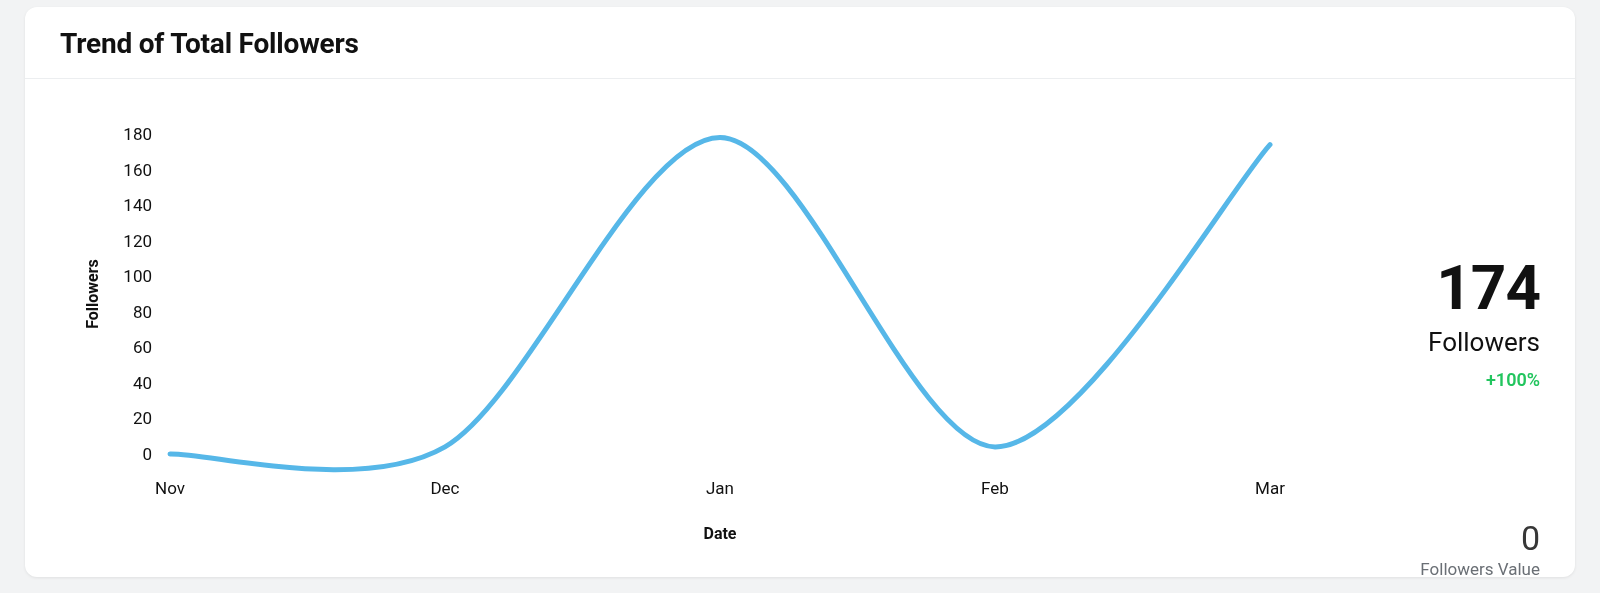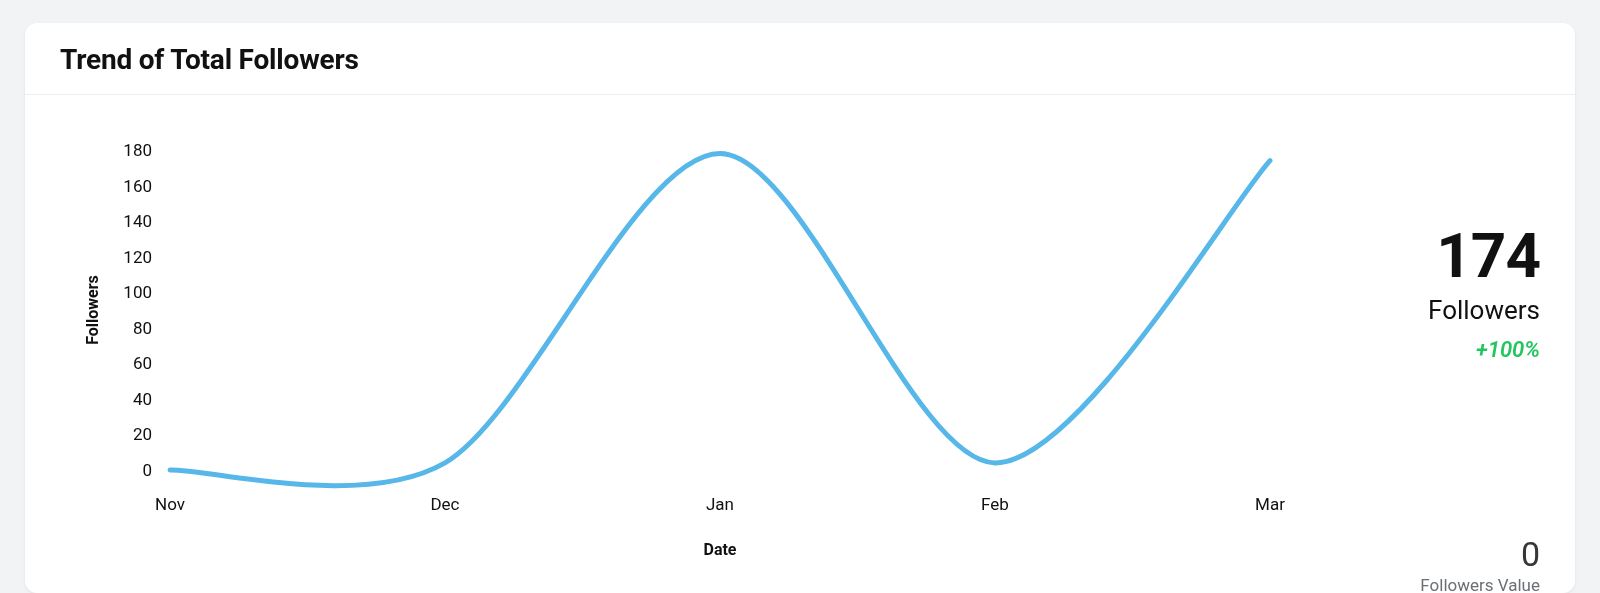--- a/index.html
+++ b/index.html
@@ -7,21 +7,21 @@
     padding: 0;
     width: 1600px;
     height: 593px;
     background: #f2f3f4;
     font-family: -apple-system, BlinkMacSystemFont, "Segoe UI", Roboto, Helvetica, Arial, sans-serif;
     color: #111;
   }
   .card {
     position: absolute;
     left: 25px;
-    top: 23px;
+    top: 7px;
     width: 1550px;
     height: 570px;
     background: #fff;
     border-radius: 12px;
     box-shadow: 0 1px 3px rgba(0,0,0,0.08);
     overflow: hidden;
   }
   .card-header {
     padding: 20px 35px 18px 35px;
     border-bottom: 1px solid #eceef0;
@@ -77,31 +77,31 @@
     justify-content: space-between;
     padding: 90px 0 0 0;
     box-sizing: border-box;
   }
   .stat-main { text-align: right; }
   .stat-value {
     font-size: 62px;
     font-weight: 700;
     line-height: 1;
     letter-spacing: -1px;
+    margin-top: 48px;
   }
   .stat-label {
     font-size: 26px;
     margin-top: 8px;
     color: #111;
   }
   .stat-delta {
-    font-size: 22px;
+    font-size: 18px;
     font-weight: 600;
     margin-top: 12px;
-    font-style: italic;
   }
   .stat-prev { text-align: right; }
   .stat-prev-value {
     font-size: 34px;
     font-weight: 400;
     color: #373737;
     line-height: 1;
   }
   .stat-prev-label {
     font-size: 17px;

